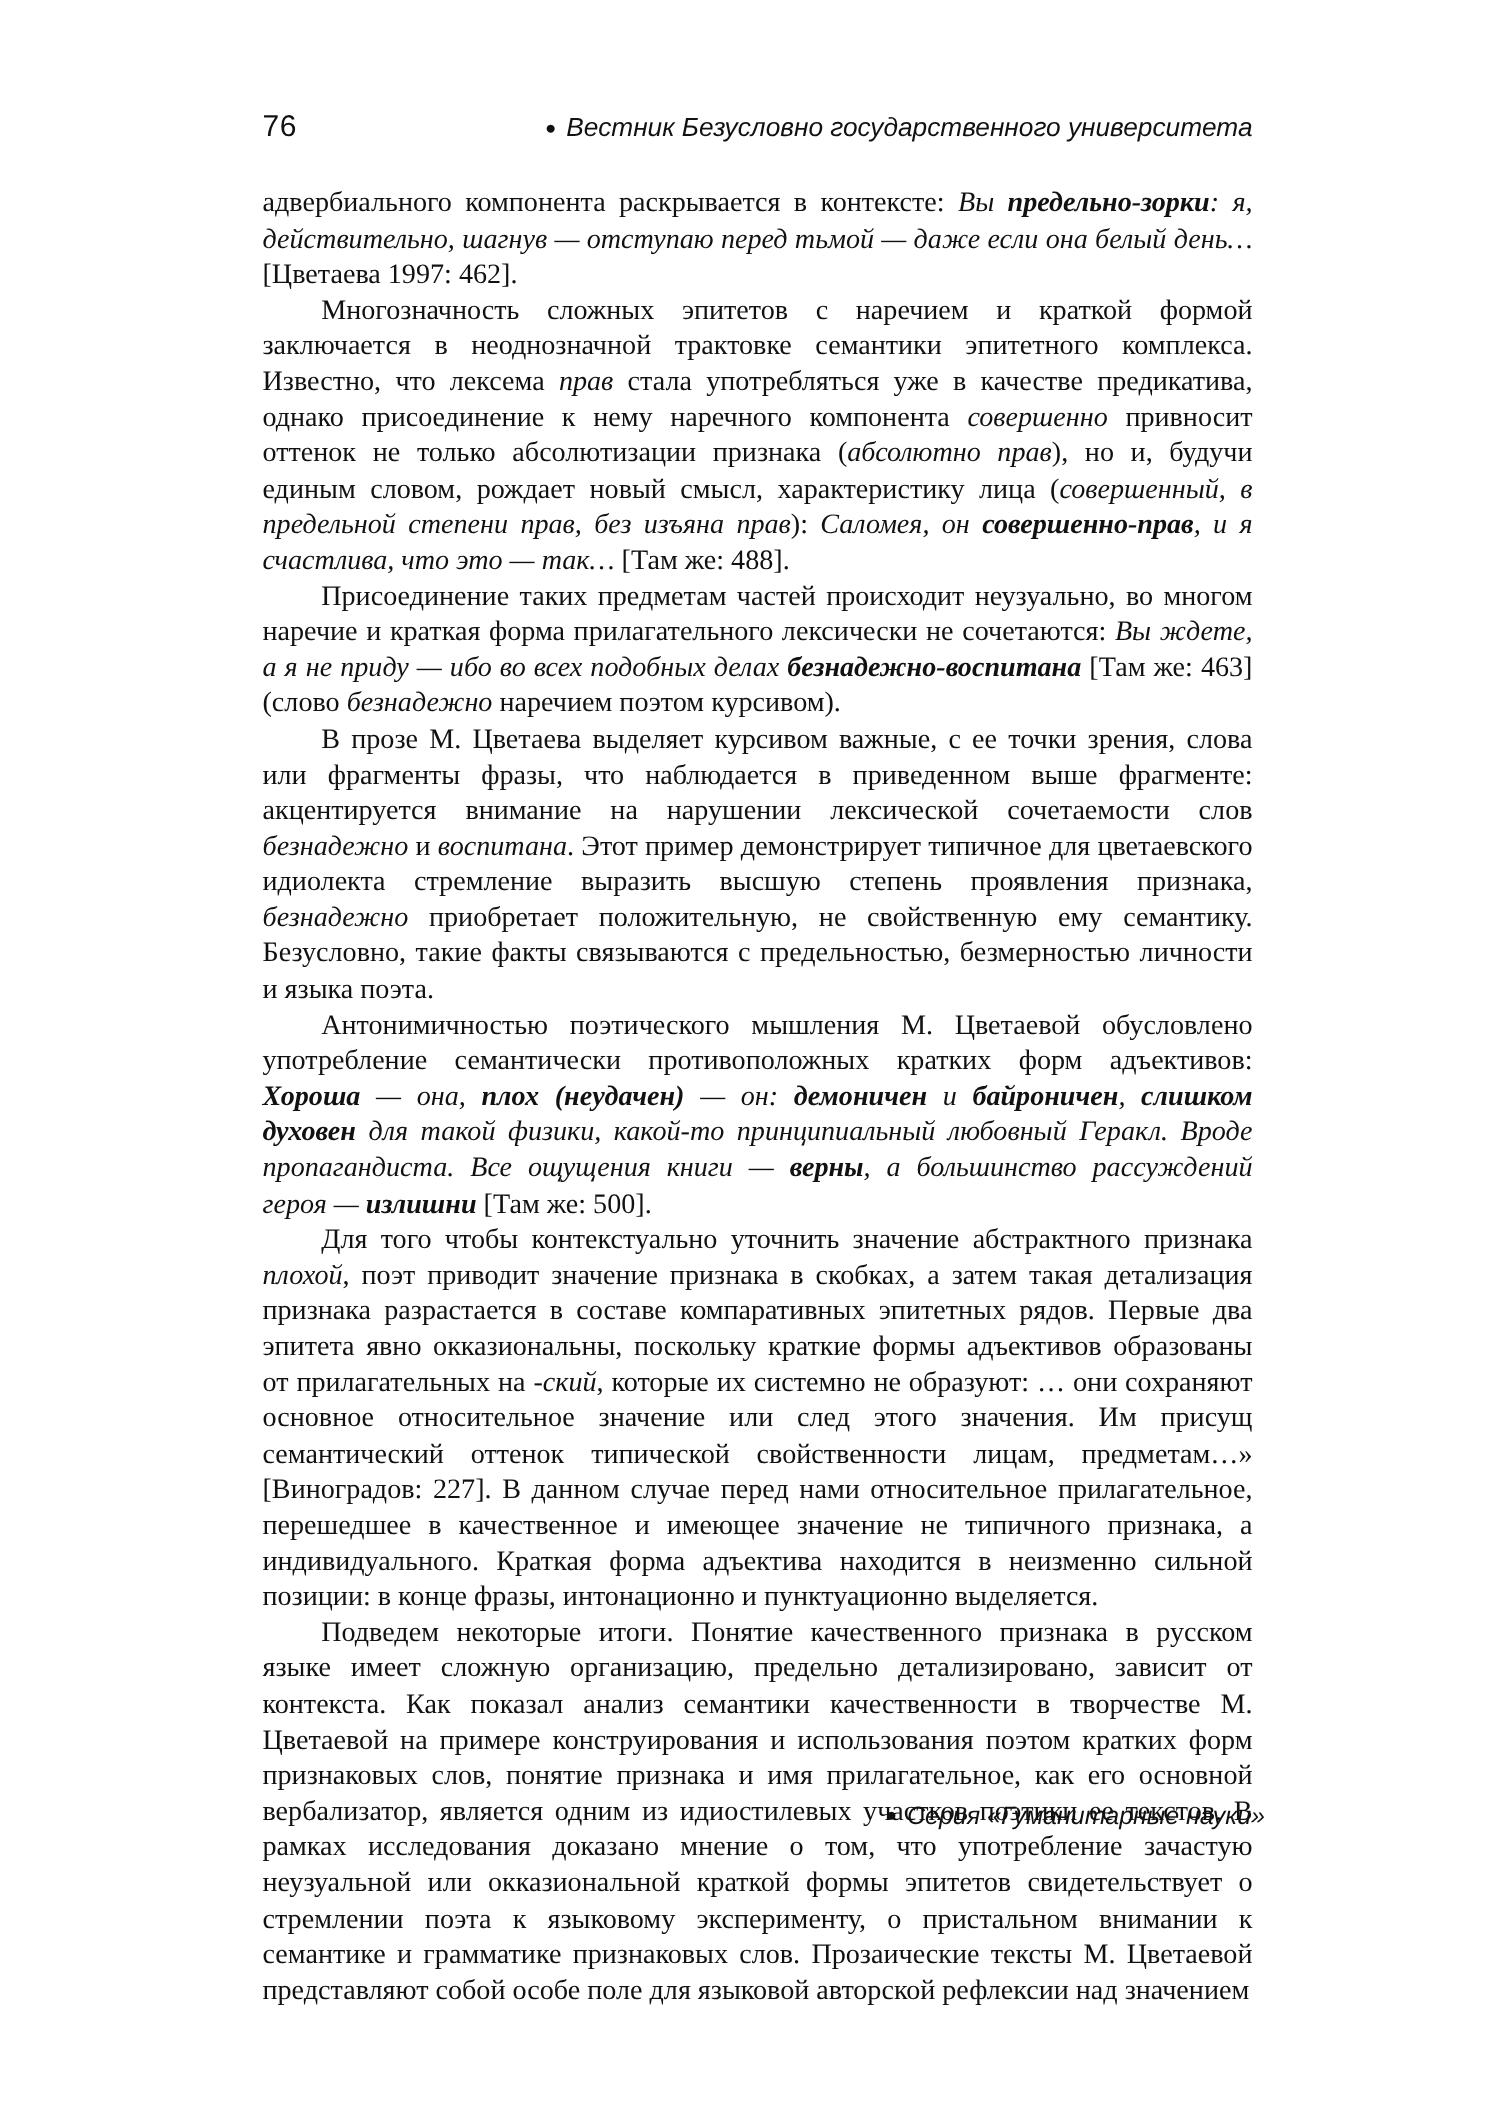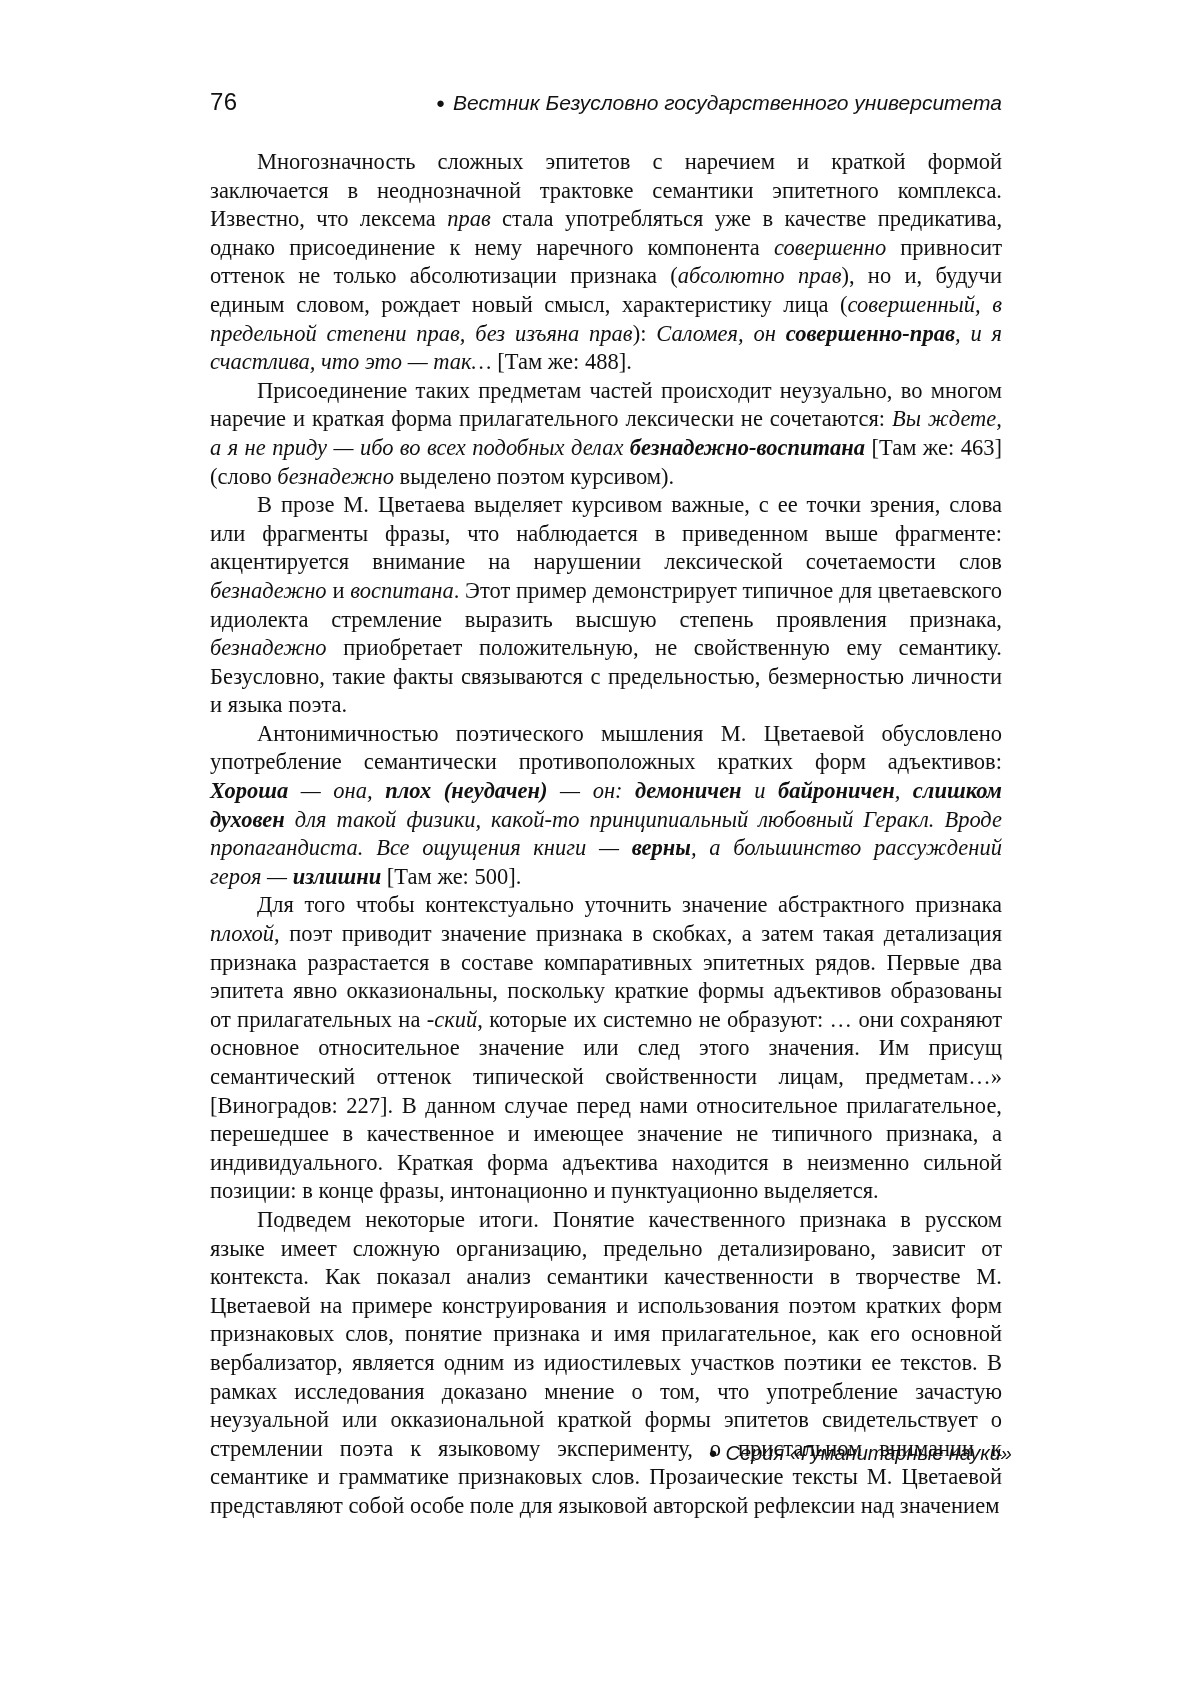--- a/index.html
+++ b/index.html
@@ -64,22 +64,23 @@
 </head>
 <body>
 
 <div class="page">
   <div class="content">
     <header class="page-header">
       <span class="page-num">76</span>
       <span class="journal"><span class="bullet">●</span><span>Вестник Безусловно государственного университета</span></span>
     </header>
     <main class="body-text" id="paragraphs">
+        <p class="noindent"><span>адвербиального компонента раскрывается в контексте: </span><span class="i">Вы </span><span class="bi">предельно-зорки</span><span class="i">: я, действительно, шагнув — отступаю перед тьмой — даже если она белый день…</span><span> [Цветаева 1997: 462].</span></p>
         <p><span>Многозначность сложных эпитетов с наречием и краткой формой заключается в неоднозначной трактовке семантики эпитетного комплекса. Известно, что лексема </span><span class="i">прав</span><span> стала употребляться уже в качестве предикатива, однако присоединение к нему наречного компонента </span><span class="i">совершенно</span><span> привносит оттенок не только абсолютизации признака (</span><span class="i">абсолютно прав</span><span>), но и, будучи единым словом, рождает новый смысл, характеристику лица (</span><span class="i">совершенный, в предельной степени прав, без изъяна прав</span><span>): </span><span class="i">Саломея, он </span><span class="bi">совершенно-прав</span><span class="i">, и я счастлива, что это — так…</span><span> [Там же: 488].</span></p>
-        <p><span>Присоединение таких предметам частей происходит неузуально, во многом наречие и краткая форма прилагательного лексически не сочетаются: </span><span class="i">Вы ждете, а я не приду — ибо во всех подобных делах </span><span class="bi">безнадежно-воспитана</span><span> [Там же: 463] (слово </span><span class="i">безнадежно</span><span> выделено поэтом курсивом).</span></p>
+        <p><span>Присоединение таких предметам частей происходит неузуально, во многом наречие и краткая форма прилагательного лексически не сочетаются: </span><span class="i">Вы ждете, а я не приду — ибо во всех подобных делах </span><span class="bi">безнадежно-воспитана</span><span> [Там же: 463] (слово </span><span class="i">безнадежно</span><span> наречием поэтом курсивом).</span></p>
         <p><span>В прозе М. Цветаева выделяет курсивом важные, с ее точки зрения, слова или фрагменты фразы, что наблюдается в приведенном выше фрагменте: акцентируется внимание на нарушении лексической сочетаемости слов </span><span class="i">безнадежно</span><span> и </span><span class="i">воспитана</span><span>. Этот пример демонстрирует типичное для цветаевского идиолекта стремление выразить высшую степень проявления признака, </span><span class="i">безнадежно</span><span> приобретает положительную, не свойственную ему семантику. Безусловно, такие факты связываются с предельностью, безмерностью личности и языка поэта.</span></p>
         <p><span>Антонимичностью поэтического мышления М. Цветаевой обусловлено употребление семантически противоположных кратких форм адъективов: </span><span class="bi">Хороша</span><span class="i"> — она, </span><span class="bi">плох (неудачен)</span><span class="i"> — он: </span><span class="bi">демоничен</span><span class="i"> и </span><span class="bi">байроничен</span><span class="i">, </span><span class="bi">слишком духовен</span><span class="i"> для такой физики, какой-то принципиальный любовный Геракл. Вроде пропагандиста. Все ощущения книги — </span><span class="bi">верны</span><span class="i">, а большинство рассуждений героя — </span><span class="bi">излишни</span><span> [Там же: 500].</span></p>
         <p><span>Для того чтобы контекстуально уточнить значение абстрактного признака </span><span class="i">плохой</span><span>, поэт приводит значение признака в скобках, а затем такая детализация признака разрастается в составе компаративных эпитетных рядов. Первые два эпитета явно окказиональны, поскольку краткие формы адъективов образованы от прилагательных на </span><span class="i">-ский</span><span>, которые их системно не образуют: … они сохраняют основное относительное значение или след этого значения. Им присущ семантический оттенок типической свойственности лицам, предметам…» [Виноградов: 227]. В данном случае перед нами относительное прилагательное, перешедшее в качественное и имеющее значение не типичного признака, а индивидуального. Краткая форма адъектива находится в неизменно сильной позиции: в конце фразы, интонационно и пунктуационно выделяется.</span></p>
         <p><span>Подведем некоторые итоги. Понятие качественного признака в русском языке имеет сложную организацию, предельно детализировано, зависит от контекста. Как показал анализ семантики качественности в творчестве М. Цветаевой на примере конструирования и использования поэтом кратких форм признаковых слов, понятие признака и имя прилагательное, как его основной вербализатор, является одним из идиостилевых участков поэтики ее текстов. В рамках исследования доказано мнение о том, что употребление зачастую неузуальной или окказиональной краткой формы эпитетов свидетельствует о стремлении поэта к языковому эксперименту, о пристальном внимании к семантике и грамматике признаковых слов. Прозаические тексты М. Цветаевой представляют собой особе поле для языковой авторской рефлексии над значением</span></p>
       </main>
   </div>
   <footer class="page-footer"><span class="bullet">●</span><span>Серия «Гуманитарные науки»</span></footer>
 </div>
 
 </body></html>

